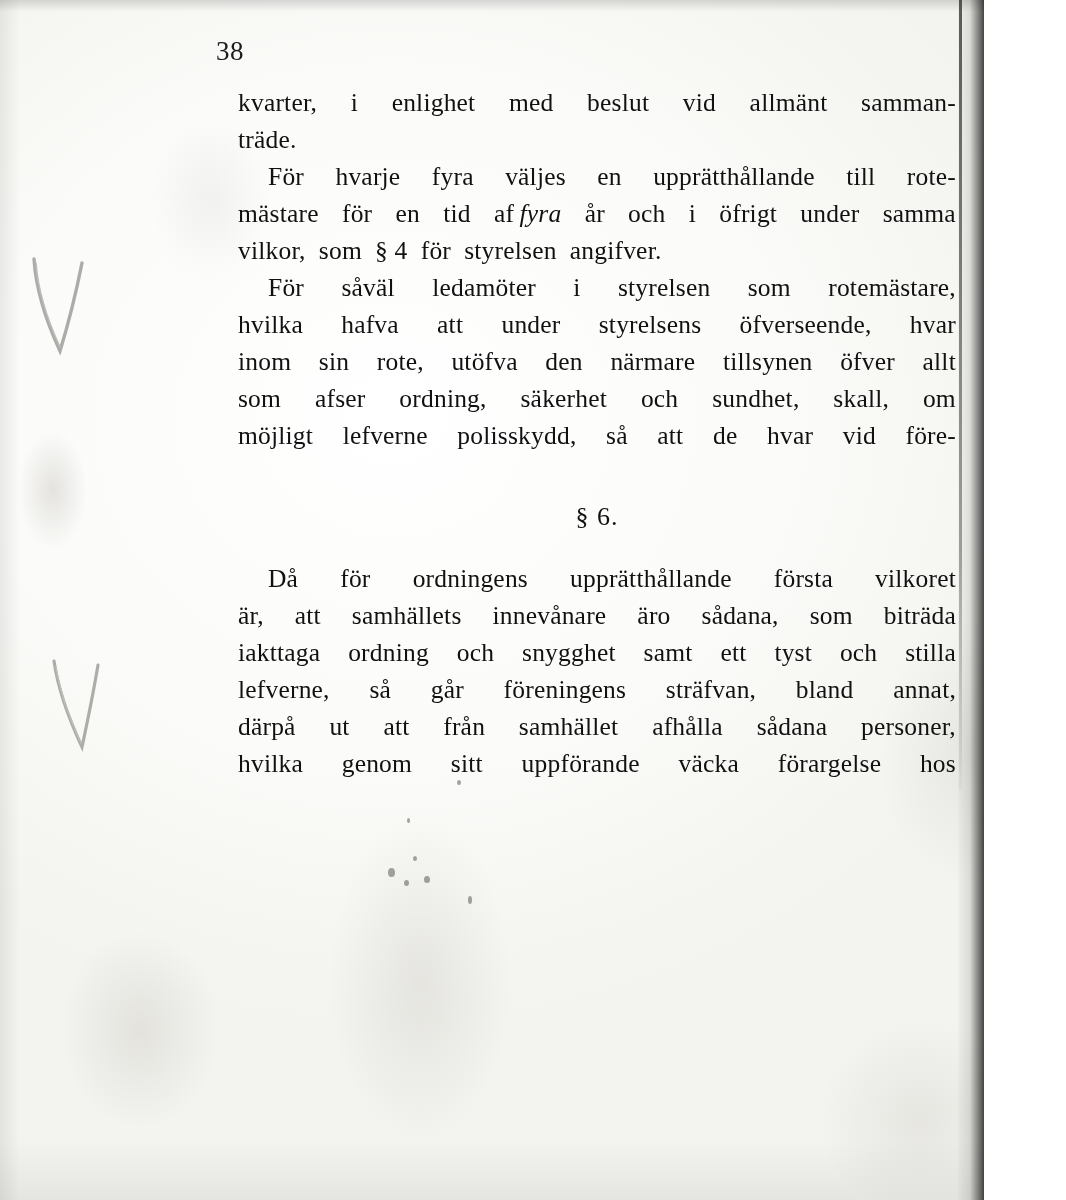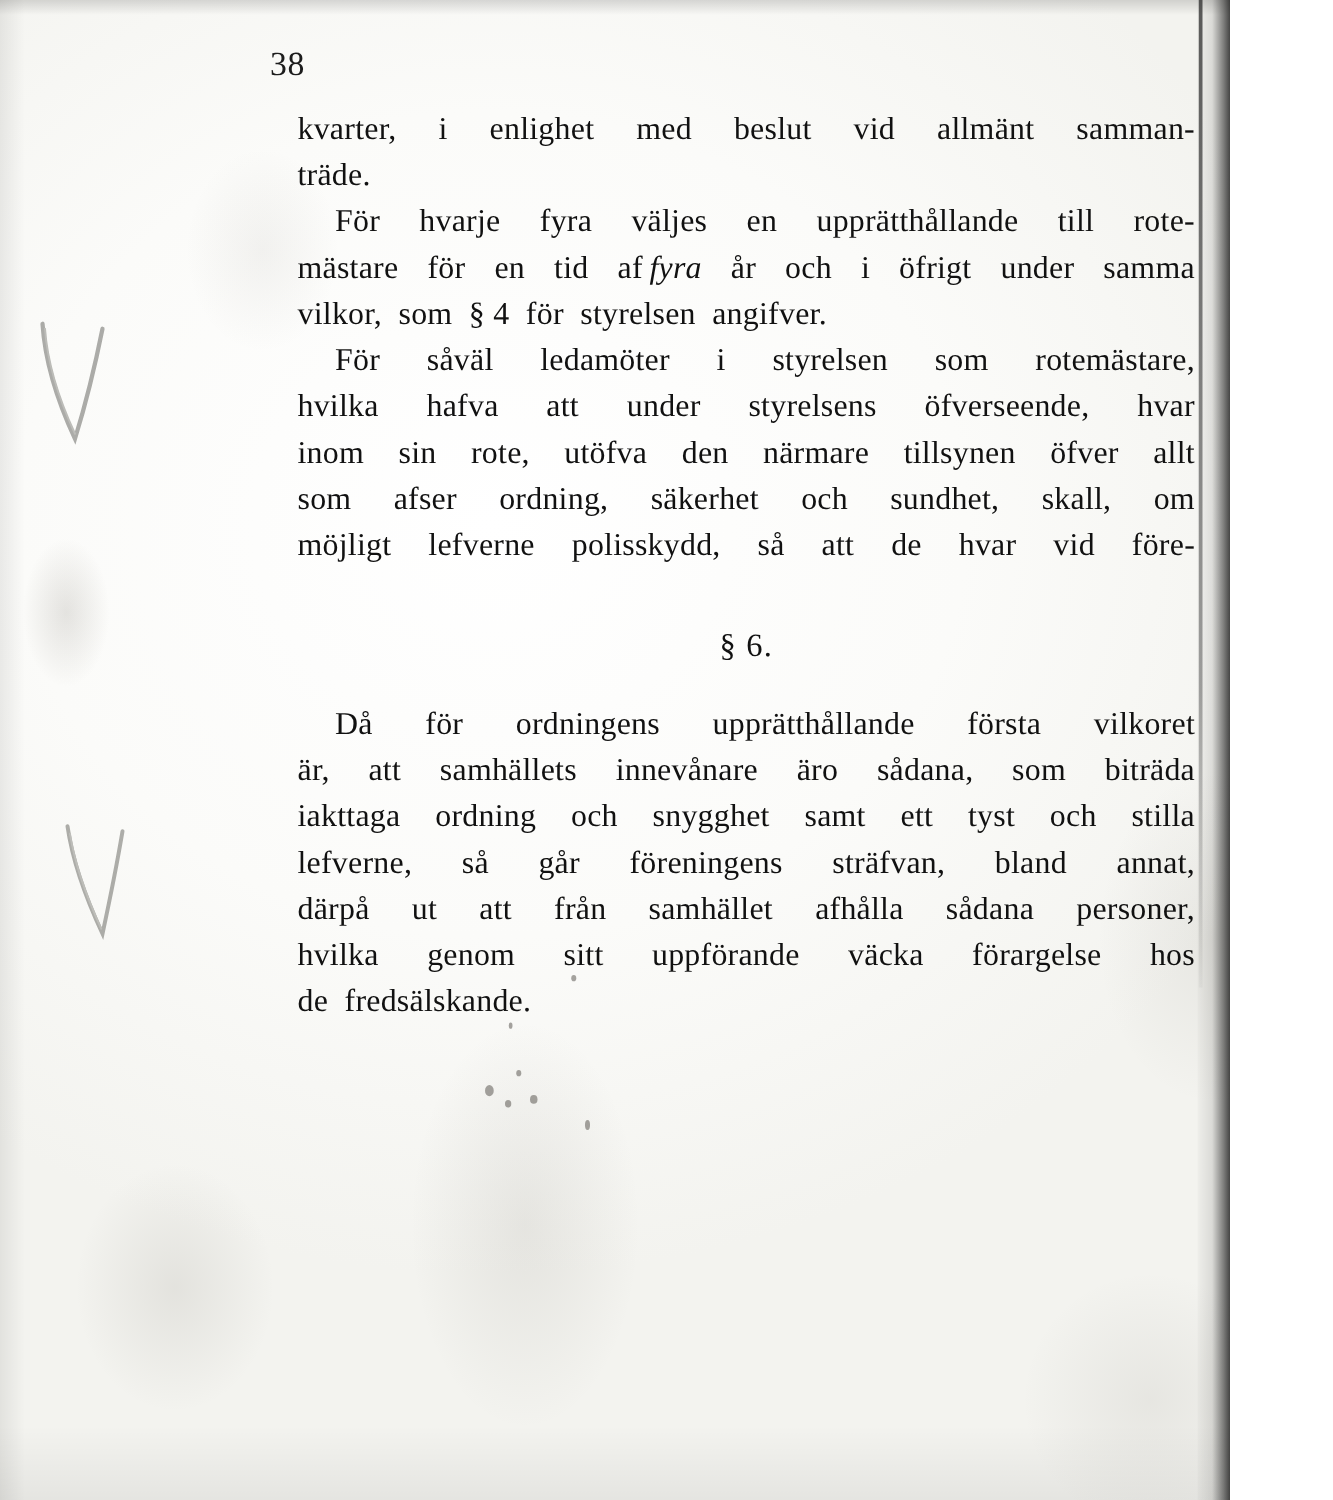--- a/index.html
+++ b/index.html
@@ -326,21 +326,20 @@
       </div>
       <div class="line justify">
         <span class="w">hvilka</span>
           <span class="w">genom</span>
           <span class="w">sitt</span>
           <span class="w">uppförande</span>
           <span class="w">väcka</span>
           <span class="w">förargelse</span>
           <span class="w">hos</span>
       </div>
-      <div class="line">de&nbsp; fredsälskande.</div>
     </div>
 
   </div>
 
   <div class="pencil v1">
     <svg width="90" height="110" viewBox="0 0 90 110">
       <path d="M14 4 C16 34, 26 66, 40 96 C48 70, 56 38, 62 8" fill="none" stroke="#6b6b66" stroke-width="3.4" stroke-linecap="round"></path>
       <path d="M16 8 C18 36, 27 64, 40 92" fill="none" stroke="#8a8a84" stroke-width="1.6" stroke-linecap="round"></path>
     </svg>
   </div>

